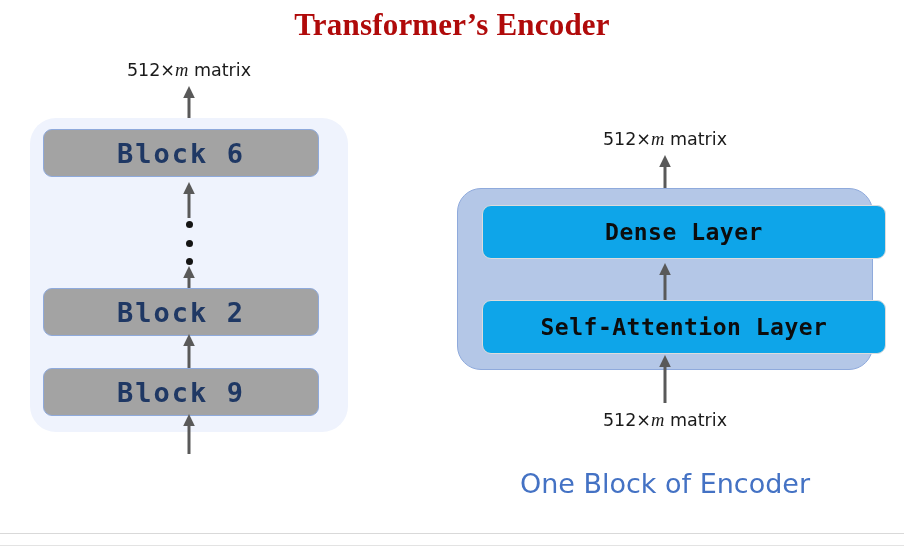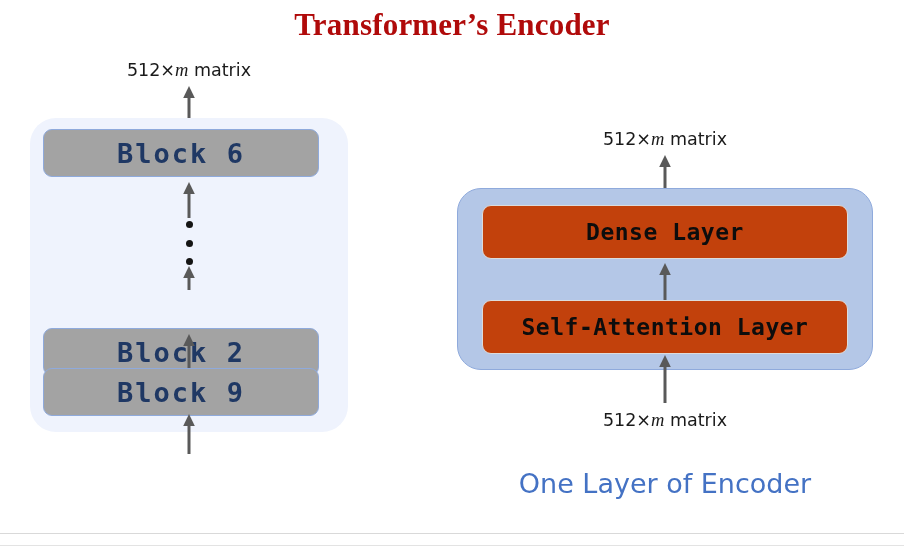--- a/index.html
+++ b/index.html
@@ -83,21 +83,21 @@
     display: flex;
     align-items: center;
     justify-content: center;
     font-family: "DejaVu Sans Mono", "Liberation Mono", monospace;
     font-size: 27px;
     font-weight: bold;
     color: #1f3864;
     letter-spacing: 2px;
   }
   #block6 { top: 129px; }
-  #block2 { top: 288px; margin-top: 40px; }
+  #block2 { top: 288px; }
   #block1 { top: 368px; }
 
   .dots {
     position: absolute;
     left: 183px;
     top: 221px;
     width: 12px;
     height: 44px;
     display: flex;
     flex-direction: column;
@@ -121,23 +121,23 @@
     height: 182px;
     background: #b4c7e7;
     border: 1px solid #8faadc;
     border-radius: 24px;
     box-sizing: border-box;
   }
 
   .layer-box {
     position: absolute;
     left: 482px;
-    width: 366px;
+    width: 404px;
     height: 54px;
-    background: #c2410c;
+    background: #0ea5e9;
     border: 1px solid #dcdcdc;
     border-radius: 9px;
     box-sizing: border-box;
     display: flex;
     align-items: center;
     justify-content: center;
     font-family: "DejaVu Sans Mono", "Liberation Mono", monospace;
     font-size: 23px;
     font-weight: bold;
     color: #0d0d0d;
@@ -274,18 +274,18 @@
 
   <svg class="arrow" style="left:657px; top:355px;" width="16" height="48" viewBox="0 0 16 48">
     <line x1="8" y1="48" x2="8" y2="10" stroke="#595959" stroke-width="3"></line>
     <polygon points="8,0 2.2,12 13.8,12" fill="#595959"></polygon>
   </svg>
 
   <div class="caption" style="left:457px; top:410px; width:416px;">
     <span>512×</span><span class="it">m</span><span> matrix</span>
   </div>
 
-  <div class="block-caption">One Layer of Encoder</div>
+  <div class="block-caption">One Block of Encoder</div>
 
   <div class="footer-rule"></div>
   <div class="footer-rule2"></div>
 
 </div>
 
 </body></html>

